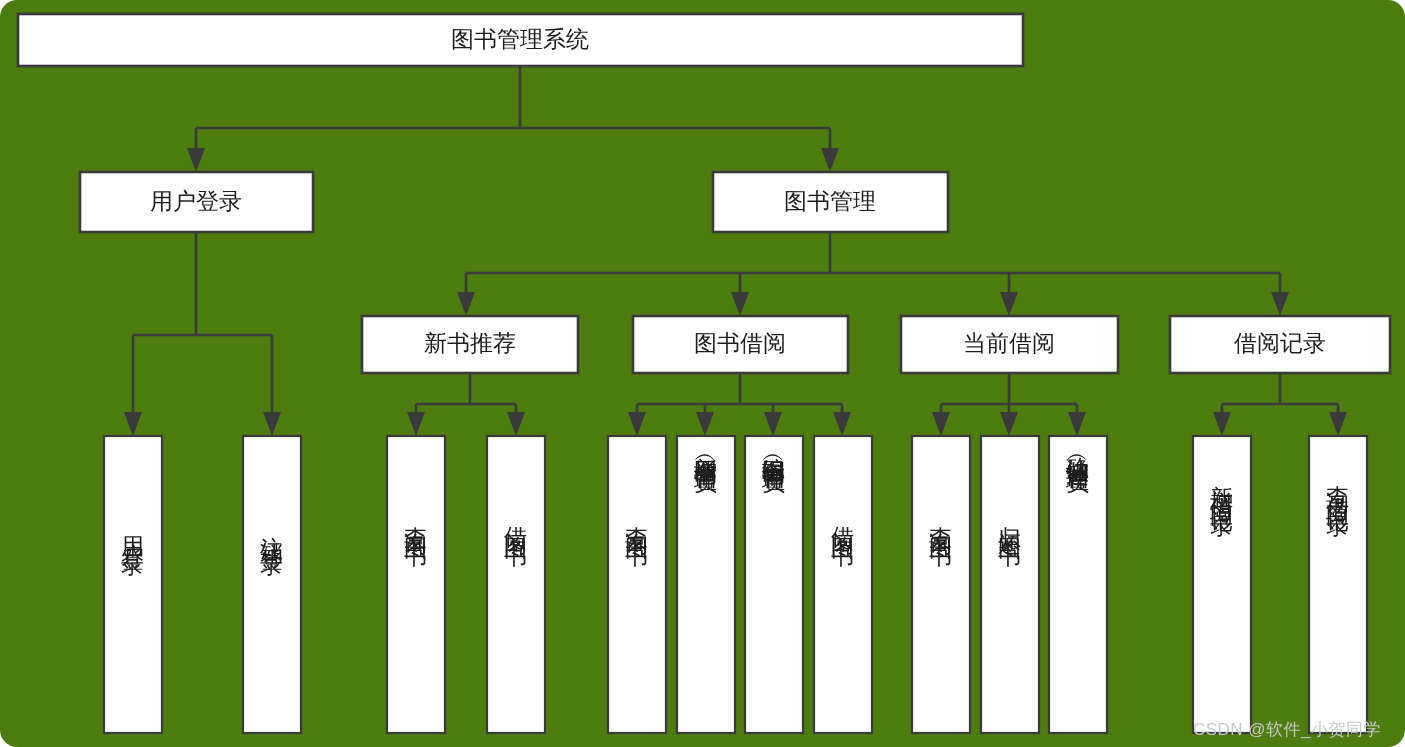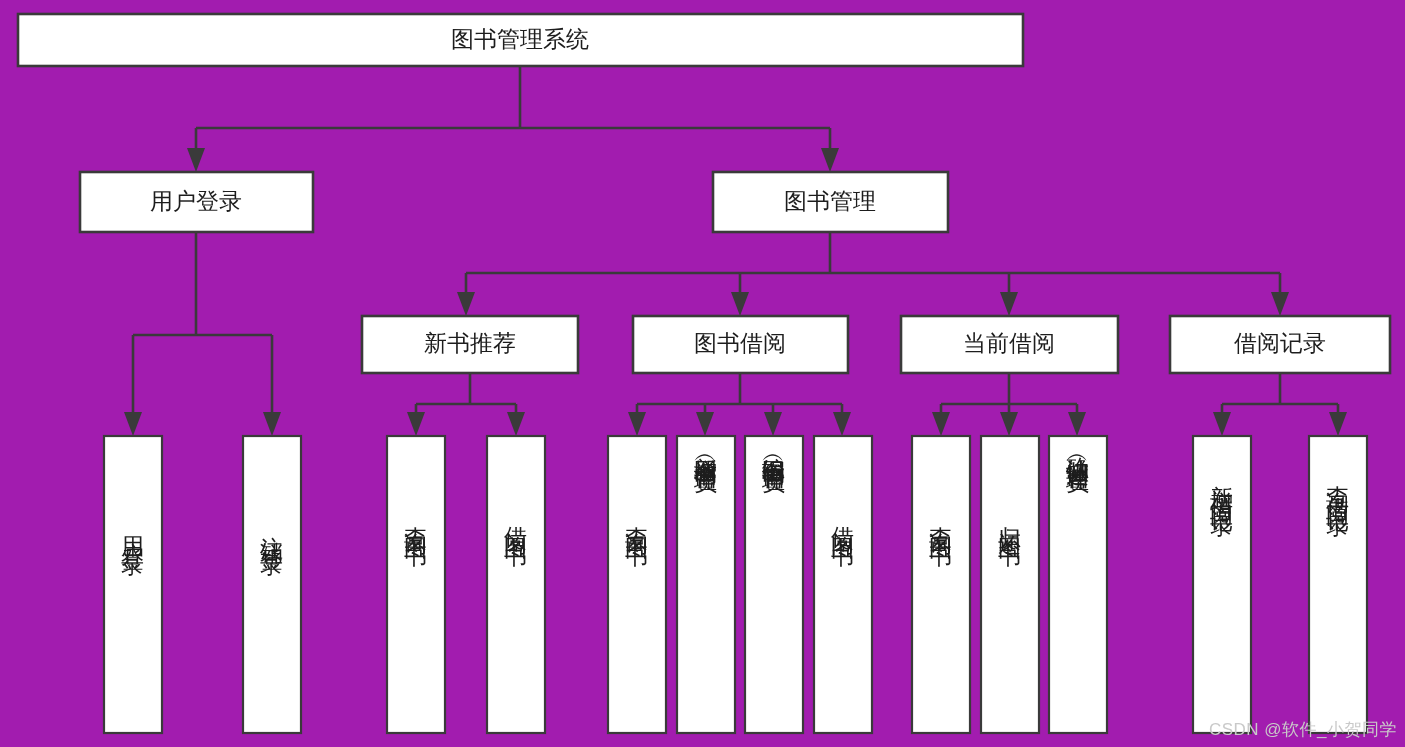--- a/index.html
+++ b/index.html
@@ -10,21 +10,22 @@
   body {
     width: 1405px;
     height: 747px;
     font-family: "Liberation Sans", "DejaVu Sans", sans-serif;
     overflow: hidden;
   }
   #diagram-root {
     position: relative;
     width: 1405px;
     height: 747px;
-    background: #a21caf;
+    background: #4d7c0f;
+    border-radius: 17px;
   }
   svg.chart-svg {
     position: absolute;
     top: 0;
     left: 0;
     width: 1405px;
     height: 747px;
     display: block;
   }
   .node-box {
@@ -55,21 +56,21 @@
     dominant-baseline: middle;
   }
   .node-label-vertical {
     fill: #1d1d1d;
     font-family: "Liberation Sans", "DejaVu Sans", sans-serif;
     font-size: 23px;
     text-anchor: middle;
   }
   .watermark-text {
     position: absolute;
-    right: 8px;
+    right: 24px;
     bottom: 6px;
     font-family: "Liberation Sans", "DejaVu Sans", sans-serif;
     font-size: 17px;
     color: #c9c9c9;
     letter-spacing: 0.5px;
     white-space: nowrap;
     user-select: none;
   }
 </style>
 </head>

